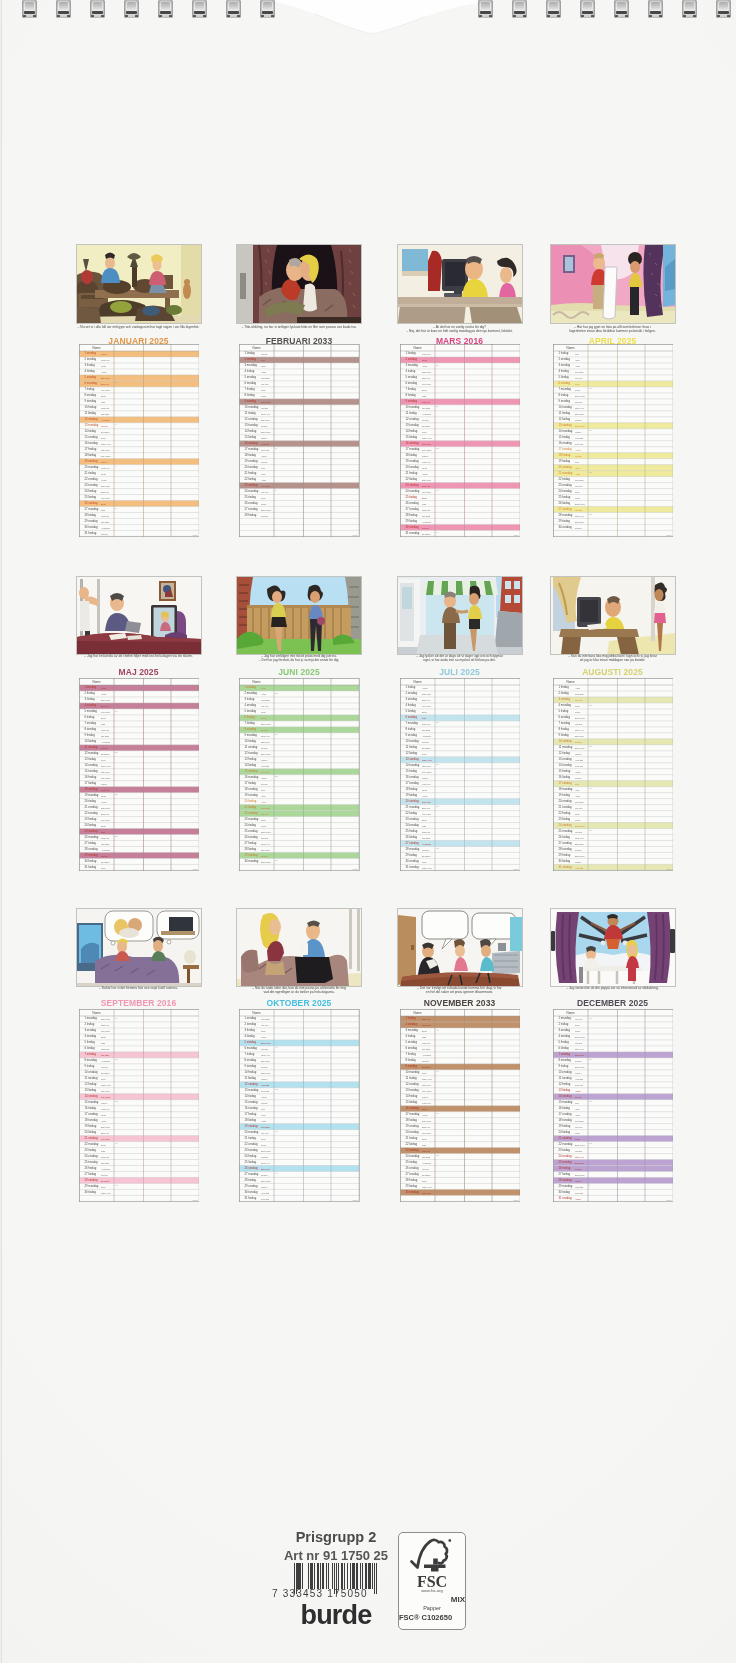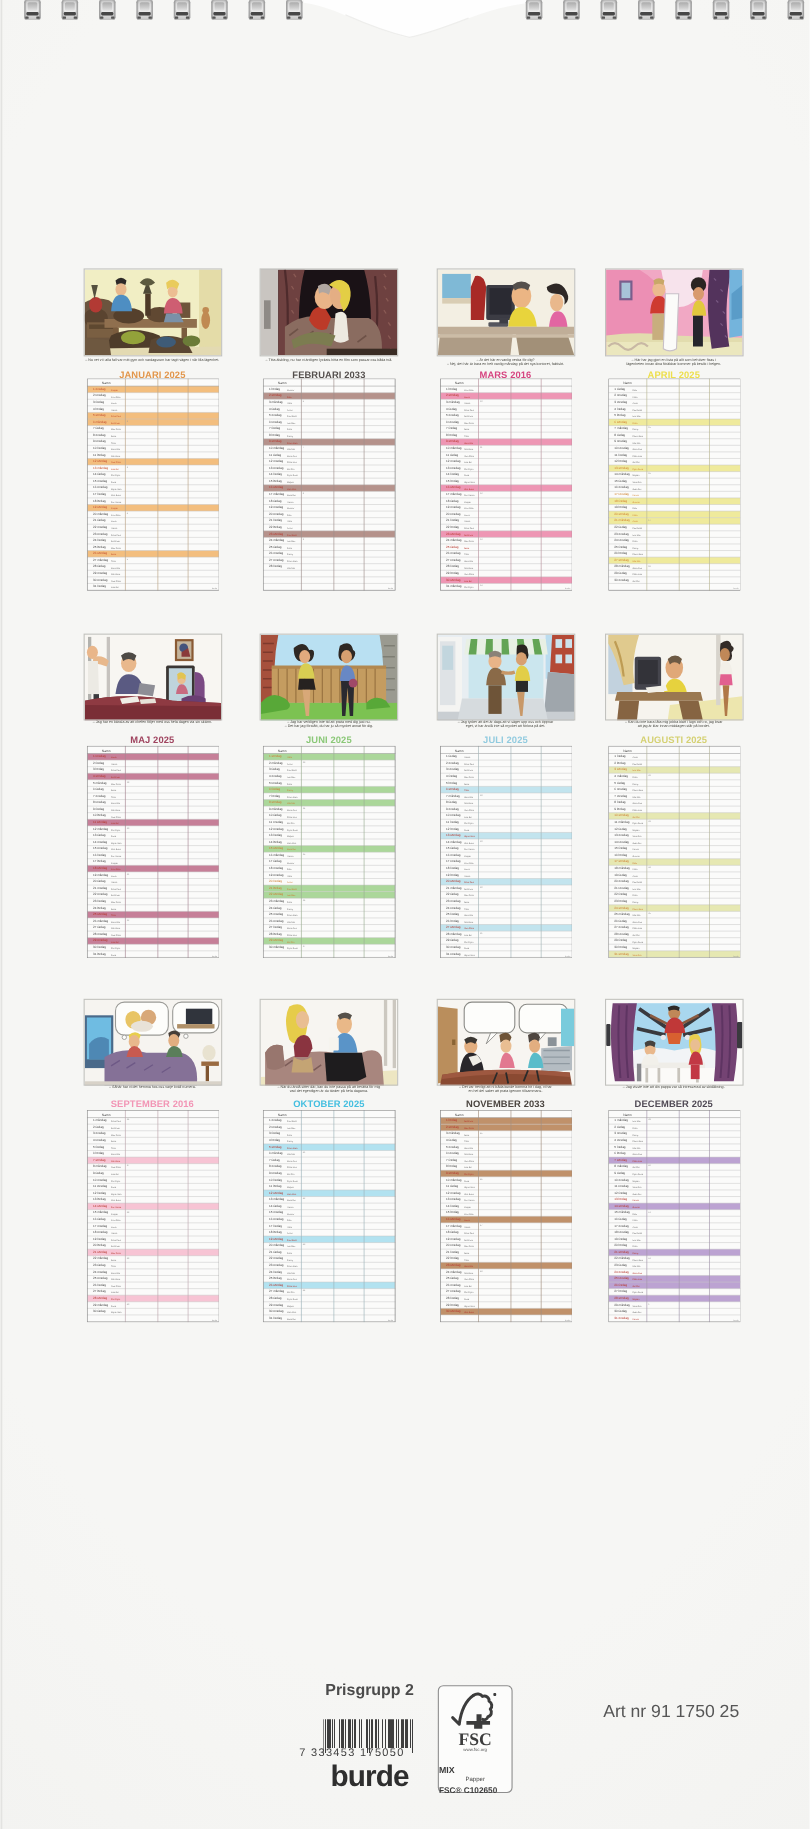--- a/index.html
+++ b/index.html
@@ -2125,21 +2125,21 @@
 <text x="5.5" y="189.80" font-size="2.8" fill="#B5342A">31 onsdag</text>
 <text x="22" y="190.80" font-size="1.95" fill="#B5342A">Hanna</text>
 </g>
 <text x="118.5" y="191.7" font-size="1.9" fill="#999" text-anchor="end" font-family="Liberation Sans, sans-serif">burde</text>
 <rect x="0.3" y="0.3" width="119.9" height="192.6" fill="none" stroke="#8A8A8A" stroke-width="0.7"></rect>
 </svg>
   </div>
 
 <div style="position:absolute;left:0;top:1529px;width:672px;text-align:center;font-size:14.5px;font-weight:bold;color:#4b4b4b">Prisgrupp 2</div>
 
-<div style="position:absolute;left:0;top:1548px;width:672px;text-align:right;font-size:16px;font-weight:normal;color:#565656">Art nr 91 1750 25</div>
+<div style="position:absolute;left:0;top:1548px;width:672px;text-align:center;font-size:13px;font-weight:bold;color:#565656">Art nr 91 1750 25</div>
 
 <div style="position:absolute;left:294px;top:1563px">
     <svg width="82.8" height="31" viewBox="0 0 82.84 31" xmlns="http://www.w3.org/2000/svg" style="display:block" shape-rendering="crispEdges">
       <rect x="0.00" y="0" width="0.87" height="31" fill="#3E3E3E"></rect>
       <rect x="1.74" y="0" width="0.87" height="31" fill="#3E3E3E"></rect>
       <rect x="3.49" y="0" width="3.49" height="26" fill="#3E3E3E"></rect>
       <rect x="7.85" y="0" width="0.87" height="26" fill="#3E3E3E"></rect>
       <rect x="9.59" y="0" width="0.87" height="26" fill="#3E3E3E"></rect>
       <rect x="13.95" y="0" width="0.87" height="26" fill="#3E3E3E"></rect>
       <rect x="15.70" y="0" width="3.49" height="26" fill="#3E3E3E"></rect>
@@ -2178,15 +2178,15 @@
 <g stroke="#3c3c3c" fill="none" stroke-linecap="round" stroke-linejoin="round">
 <path stroke-width="2.7" d="M12.5,26.5 L18.5,32.5 C20,21 24.5,11 31.5,6.2"></path>
 <path stroke-width="2.7" d="M31.5,6.2 C34,4.2 38,4.6 39.6,7.2 C42.8,6 46,8.4 45.6,11.6 C48.4,13 48.9,16.8 46.7,18.8 C48.8,21.4 47.6,25 44.5,25.6 C44.2,27.8 41.8,29 39.8,28"></path>
 </g>
 <path fill="#3c3c3c" d="M34.2,23.5 h4.6 v6 h-4.6 Z"></path>
 <path fill="#3c3c3c" d="M25,29.5 L46.5,29.5 L46.5,33 L39.5,33 L39.5,36.6 L32,36.6 L32,33 L25,33 Z"></path>
 <rect x="49.5" y="4.2" width="2.6" height="2.6" rx="0.8" fill="#3c3c3c"></rect>
 </svg>
 <div style="text-align:center;font-family:'Liberation Serif',serif;font-weight:bold;font-size:16px;color:#3c3c3c;line-height:13px">FSC</div>
 <div style="text-align:center;font-size:4px;color:#555;line-height:5px">www.fsc.org</div>
-<div style="text-align:left;font-size:8px;font-weight:bold;color:#3c3c3c;margin-top:12px">MIX</div>
+<div style="text-align:right;font-size:8px;font-weight:bold;color:#3c3c3c;margin-top:2px">MIX</div>
 <div style="text-align:center;font-size:5.5px;color:#444;margin-top:1px">Papper</div>
 <div style="font-size:7.5px;font-weight:bold;color:#3c3c3c;margin-top:2px">FSC® C102650</div>
 </div>
 </body></html>

